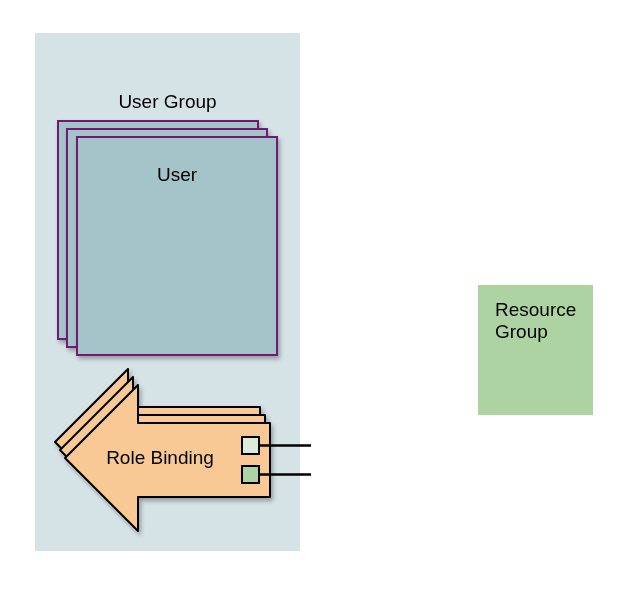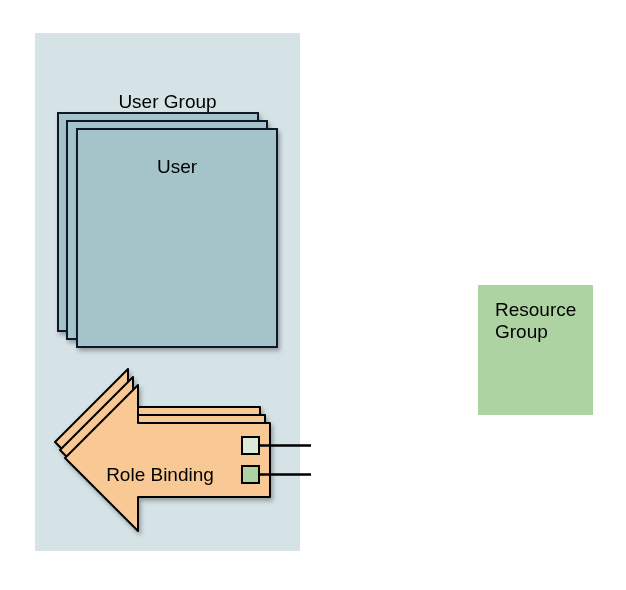--- a/index.html
+++ b/index.html
@@ -35,23 +35,24 @@
     font-size: 19px;
     line-height: 24px;
   }
 
   
   .user-card {
     position: absolute;
     width: 202px;
     height: 220px;
     background: #a5c4ca;
-    border: 2px solid #0f172a;
+    border: 2px solid #701a75;
     box-sizing: border-box;
     filter: drop-shadow(2px 3px 2px rgba(0,0,0,0.30));
+    margin-top: 8px;
   }
   .user-card.back2 { left: 22px; top: 79px; }
   .user-card.back1 { left: 31px; top: 87px; }
   .user-card.front { left: 41px; top: 95px; }
   .user-label {
     position: absolute;
     left: 0;
     top: 26px;
     width: 100%;
     text-align: center;
@@ -72,21 +73,21 @@
     stroke-width: 2;
     stroke-linejoin: round;
   }
   .shape-shadow { filter: drop-shadow(2px 3px 2px rgba(0,0,0,0.30)); }
   .connector { stroke: #000000; stroke-width: 2.5; }
   .port-rect { stroke: #000000; stroke-width: 2; }
 
   .rb-label {
     position: absolute;
     left: 85px;
-    top: 463px;
+    top: 446px;
     width: 150px;
     text-align: center;
     font-size: 19px;
     line-height: 24px;
   }
 
   
   .role-box {
     position: absolute;
     left: 345px;

